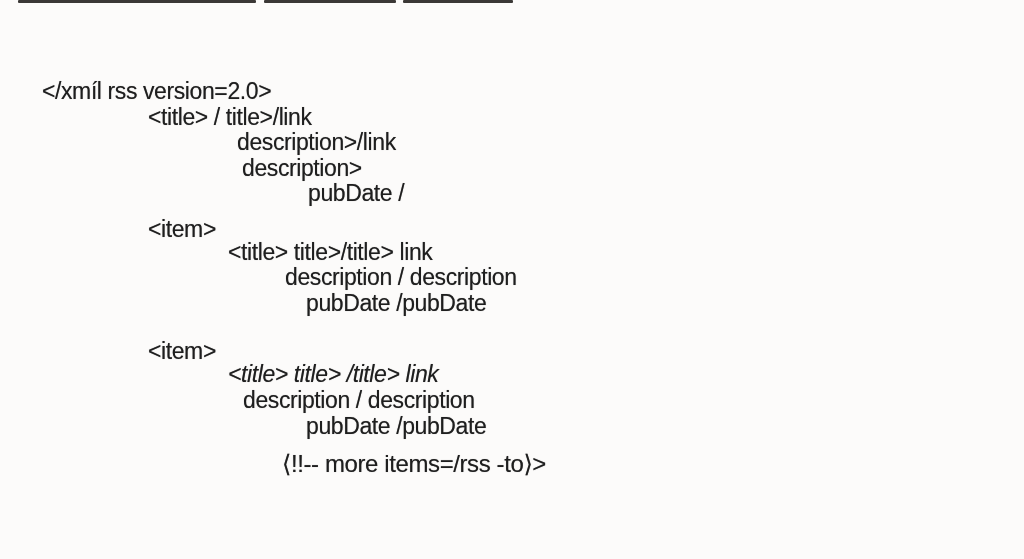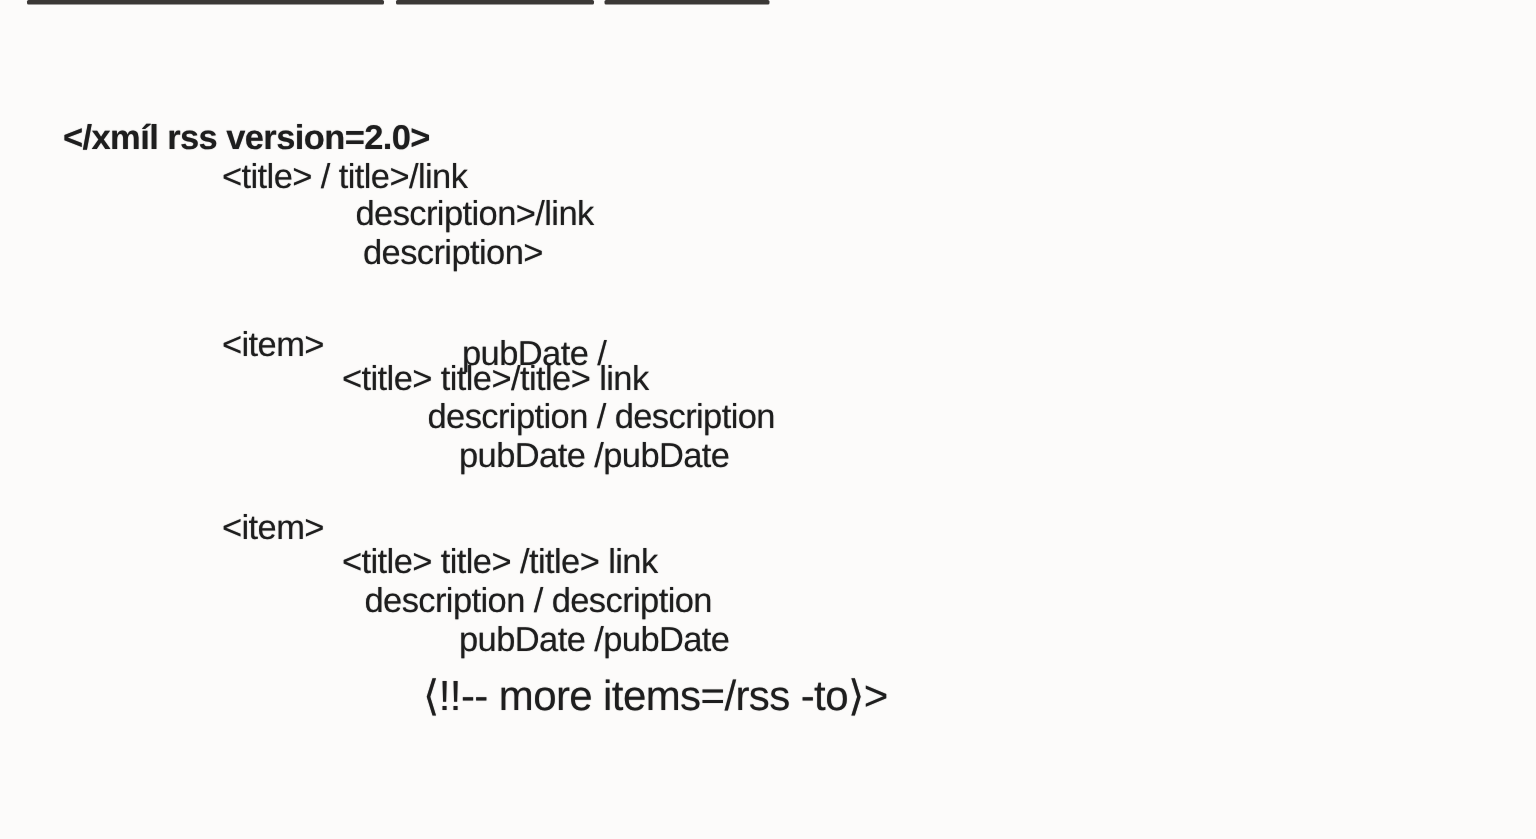--- a/index.html
+++ b/index.html
@@ -32,34 +32,34 @@
   .code-line {
     position: absolute;
     white-space: pre;
     color: #1e1e1e;
     font-size: 23px;
     letter-spacing: -0.4px;
     line-height: 25px;
     text-shadow: 0 0 0.7px rgba(30,30,30,0.55);
   }
   
-  .l0  { left: 42px;  top: 79px; font-weight: bold;  }
+  .l0  { left: 42px;  top: 79px;  }
   .l1  { left: 148px; top: 105px; }
   .l2  { left: 237px; top: 130px; }
   .l3  { left: 242px; top: 156px; text-align: right; }
-  .l4  { left: 308px; top: 181px; margin-top: 42px; }
+  .l4  { left: 308px; top: 181px; }
   .l5  { left: 148px; top: 217px; }
   .l6  { left: 228px; top: 240px; text-align: center; }
   .l7  { left: 285px; top: 265px; }
   .l8  { left: 306px; top: 291px; }
   .l9  { left: 148px; top: 339px; }
-  .l10 { left: 228px; top: 362px; }
+  .l10 { left: 228px; top: 362px; font-style: italic; }
   .l11 { left: 243px; top: 388px; }
   .l12 { left: 306px; top: 414px; }
-  .l13 { left: 282px; top: 451px; font-size: 28px; }
+  .l13 { left: 282px; top: 451px; font-size: 24px; }
 </style>
 </head>
 <body>
 
 <div id="stage">
 
   <div class="top-strip strip-a"></div>
   <div class="top-strip strip-b"></div>
   <div class="top-strip strip-c"></div>
 

